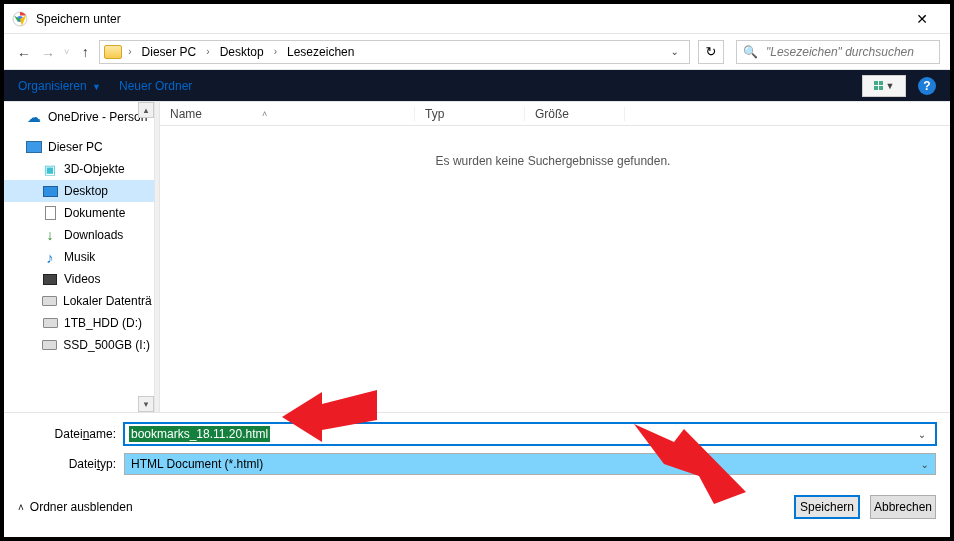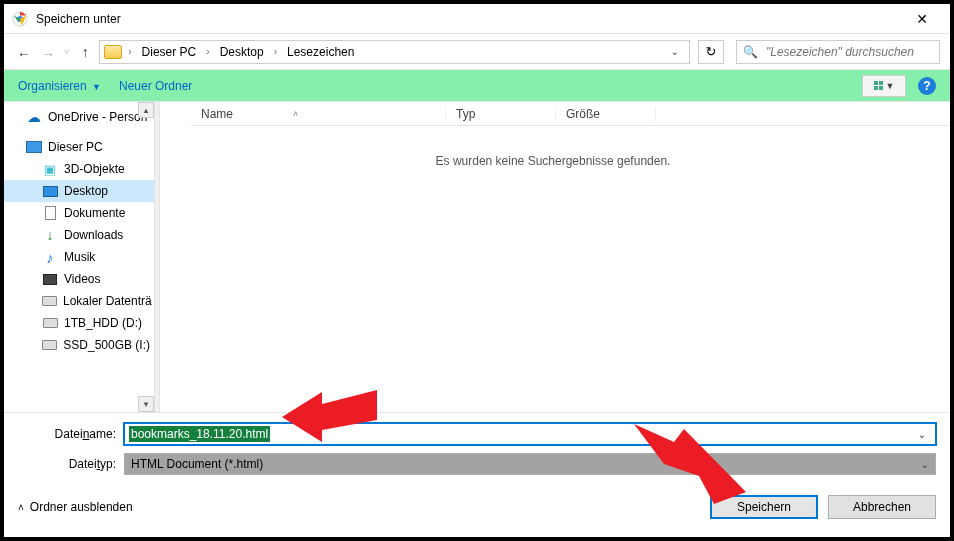--- a/index.html
+++ b/index.html
@@ -57,21 +57,21 @@
     color:#777;
   }
   .searchbox input { border:none; outline:none; flex:1; font-size:12px; color:#555; font-style:italic;}
   
   .toolbar {
     height:32px;
     display:flex; align-items:center;
     padding:0 14px;
     gap:18px;
     border-bottom:1px solid #e5e5e5;
-    background:#86efac;
+    background:#0f172a;
   }
   .tb-link { color:#0066cc; cursor:default; font-size:12px;}
   .tb-link .drop { font-size:9px; margin-left:2px;}
   .tb-right { margin-left:auto; display:flex; align-items:center; gap:12px;}
   .view-btn { width:44px; height:22px; border:1px solid #cfcfcf; background:#f5f5f5; display:flex; align-items:center; justify-content:center; gap:3px;}
   .view-btn .sq { display:grid; grid-template-columns:4px 4px; grid-template-rows:4px 4px; gap:1px;}
   .view-btn .sq span { background:#4a8; }
   .help-ico { width:18px; height:18px; border-radius:50%; background:#1e7dd8; color:#fff; display:flex;align-items:center;justify-content:center; font-weight:bold; font-size:12px;}
   
   .bodyarea {
@@ -108,21 +108,21 @@
   .ico-doc { width:11px; height:14px; background:#fff; border:1px solid #888;}
   .ico-down { color:#2a8a2a; font-size:14px; font-weight:bold;}
   .ico-music { color:#1e7dd8; font-size:15px;}
   .ico-video { width:14px; height:11px; background:#444; border:1px solid #222; position:relative;}
   .ico-disk { width:15px; height:10px; background:#ddd; border:1px solid #888; border-radius:1px;}
   .splitter { width:6px; background:#f0f0f0; border-left:1px solid #e5e5e5; border-right:1px solid #e5e5e5; cursor:col-resize;}
   .listpane { flex:1; display:flex; flex-direction:column;}
   .cols {
     height:24px; display:flex; align-items:center;
     border-bottom:1px solid #e5e5e5;
-    color:#444; font-size:12px;margin-left:31px;
+    color:#444; font-size:12px;
   }
   .col { padding:0 10px; border-right:1px solid #f0f0f0;}
   .col.name { width:255px; display:flex; align-items:center; gap:60px;}
   .col .sort { font-size:9px; color:#888;}
   .col.date { width:150px;}
   .col.type { width:110px;}
   .col.size { width:100px;}
   .emptymsg { padding:28px 4px 0 0; text-align:center; color:#555;}
   
   .bottom {
@@ -137,32 +137,32 @@
     border:1px solid #0078d7;
     outline:1px solid #0078d7;
     display:flex; align-items:center; padding:0 4px;
     background:#fff;
   }
   .filename-box .seltext { background:#15803d; color:#fff; padding:1px 2px;}
   .filename-box input{border:none;outline:none;flex:1;font-size:12px;background:transparent;}
   .filename-drop { width:18px; text-align:center; color:#444; font-size:10px;}
   .filetype-box {
     flex:1; height:22px;
-    border:1px solid #adadad; background:#a3a3a3;
+    border:1px solid #adadad; background:#7dd3fc;
     display:flex; align-items:center; padding:0 6px;
   }
   .filetype-drop { margin-left:auto; font-size:10px; color:#444;}
   .footer {
     display:flex; align-items:center; padding:12px 14px;
   }
   .hide-folders { display:flex; align-items:center; gap:6px; font-size:12px;}
   .hide-folders .caret { font-size:10px;}
   .btns { margin-left:auto; display:flex; gap:10px;}
   .btn {
-    width:108px; height:24px;
+    width:66px; height:24px;
     border:1px solid #adadad; background:#e1e1e1;
     display:flex; align-items:center; justify-content:center;
     font-size:12px;
   }
   .btn.primary { border:2px solid #0078d7; background:#e5e5e5;}
   
   .arrow { position:absolute; pointer-events:none;}
   .arrow svg { display:block;}
 </style>
 </head>

